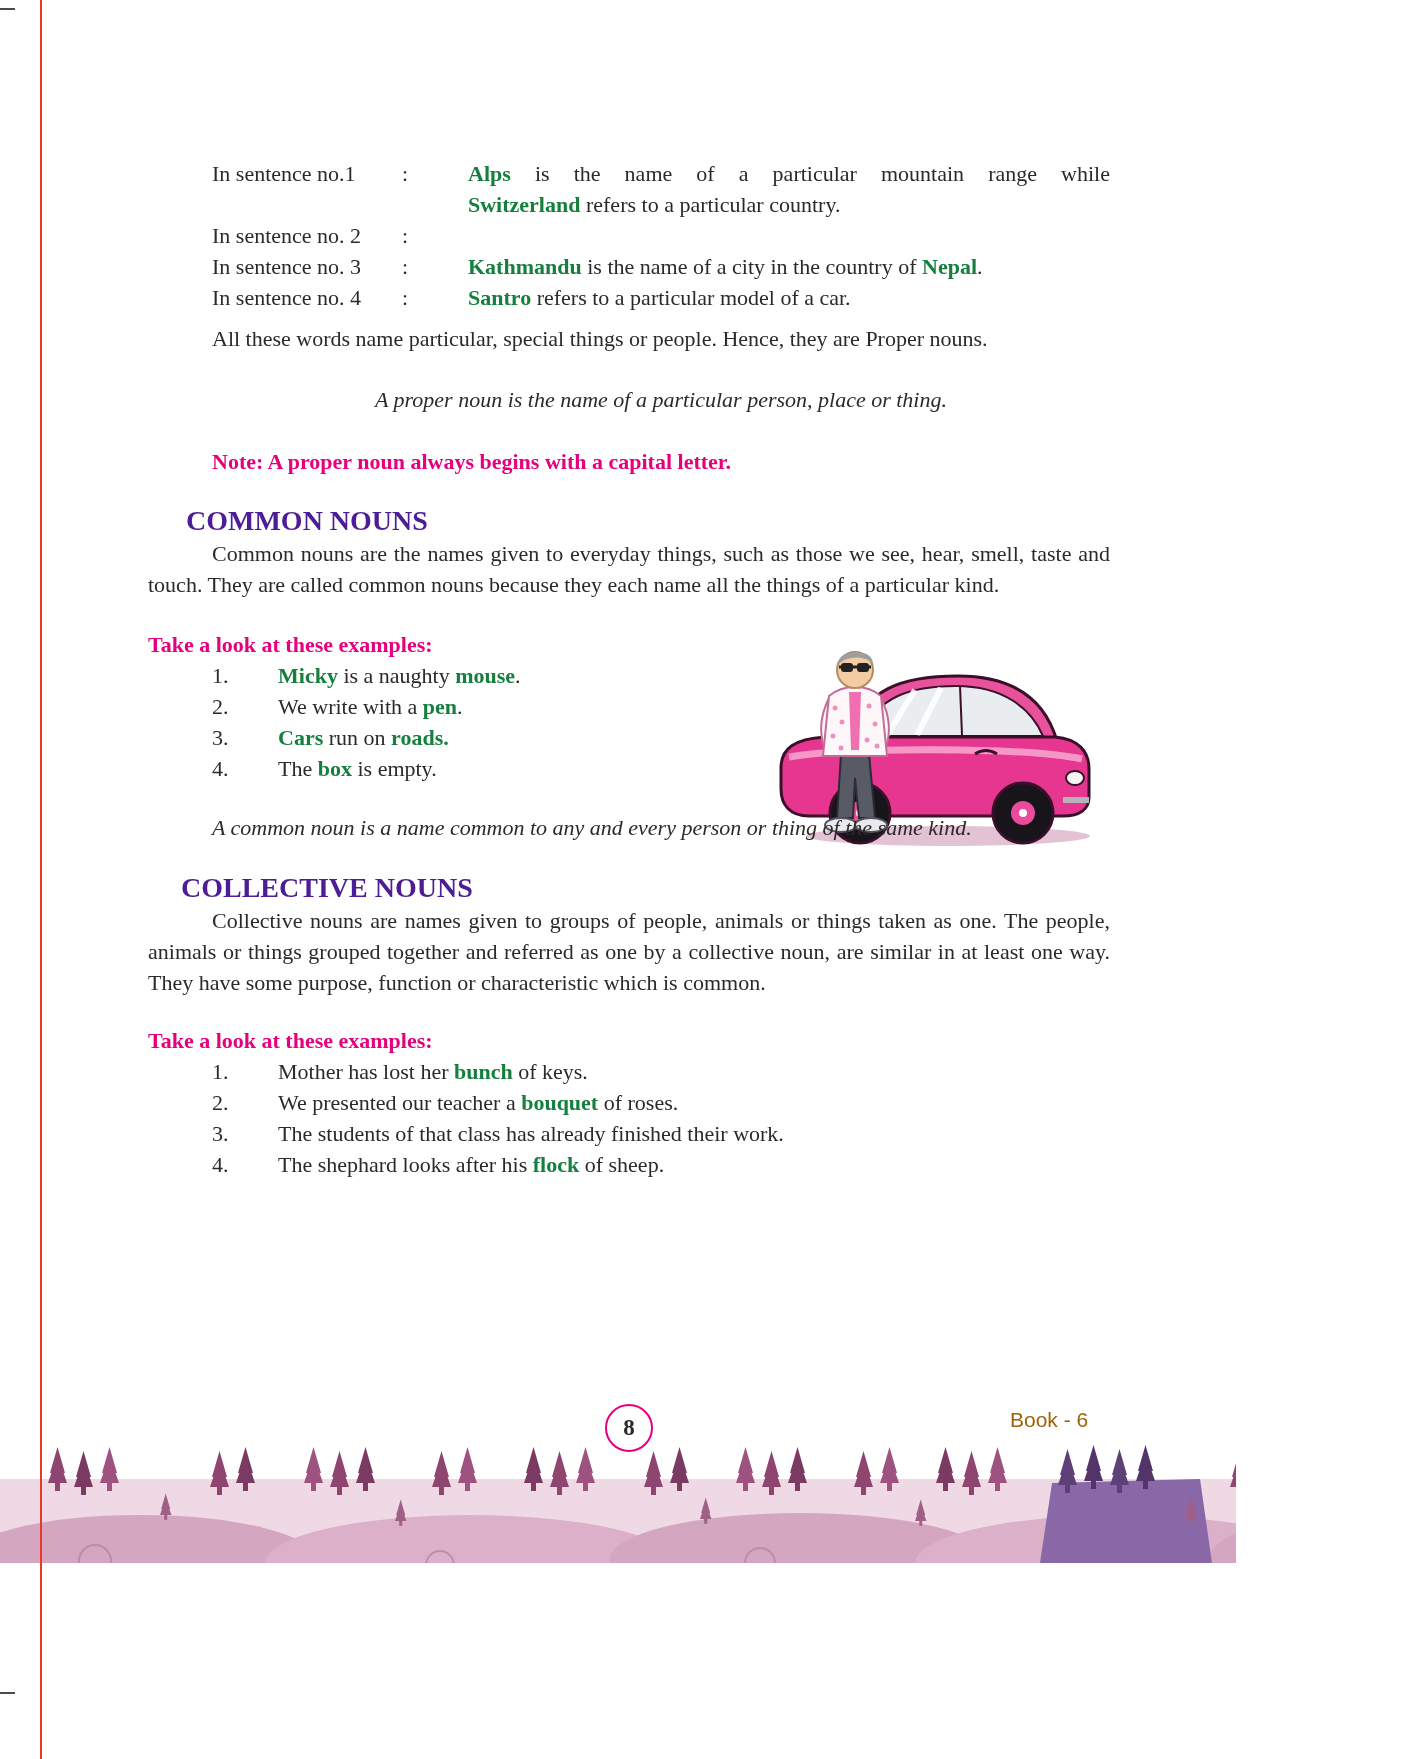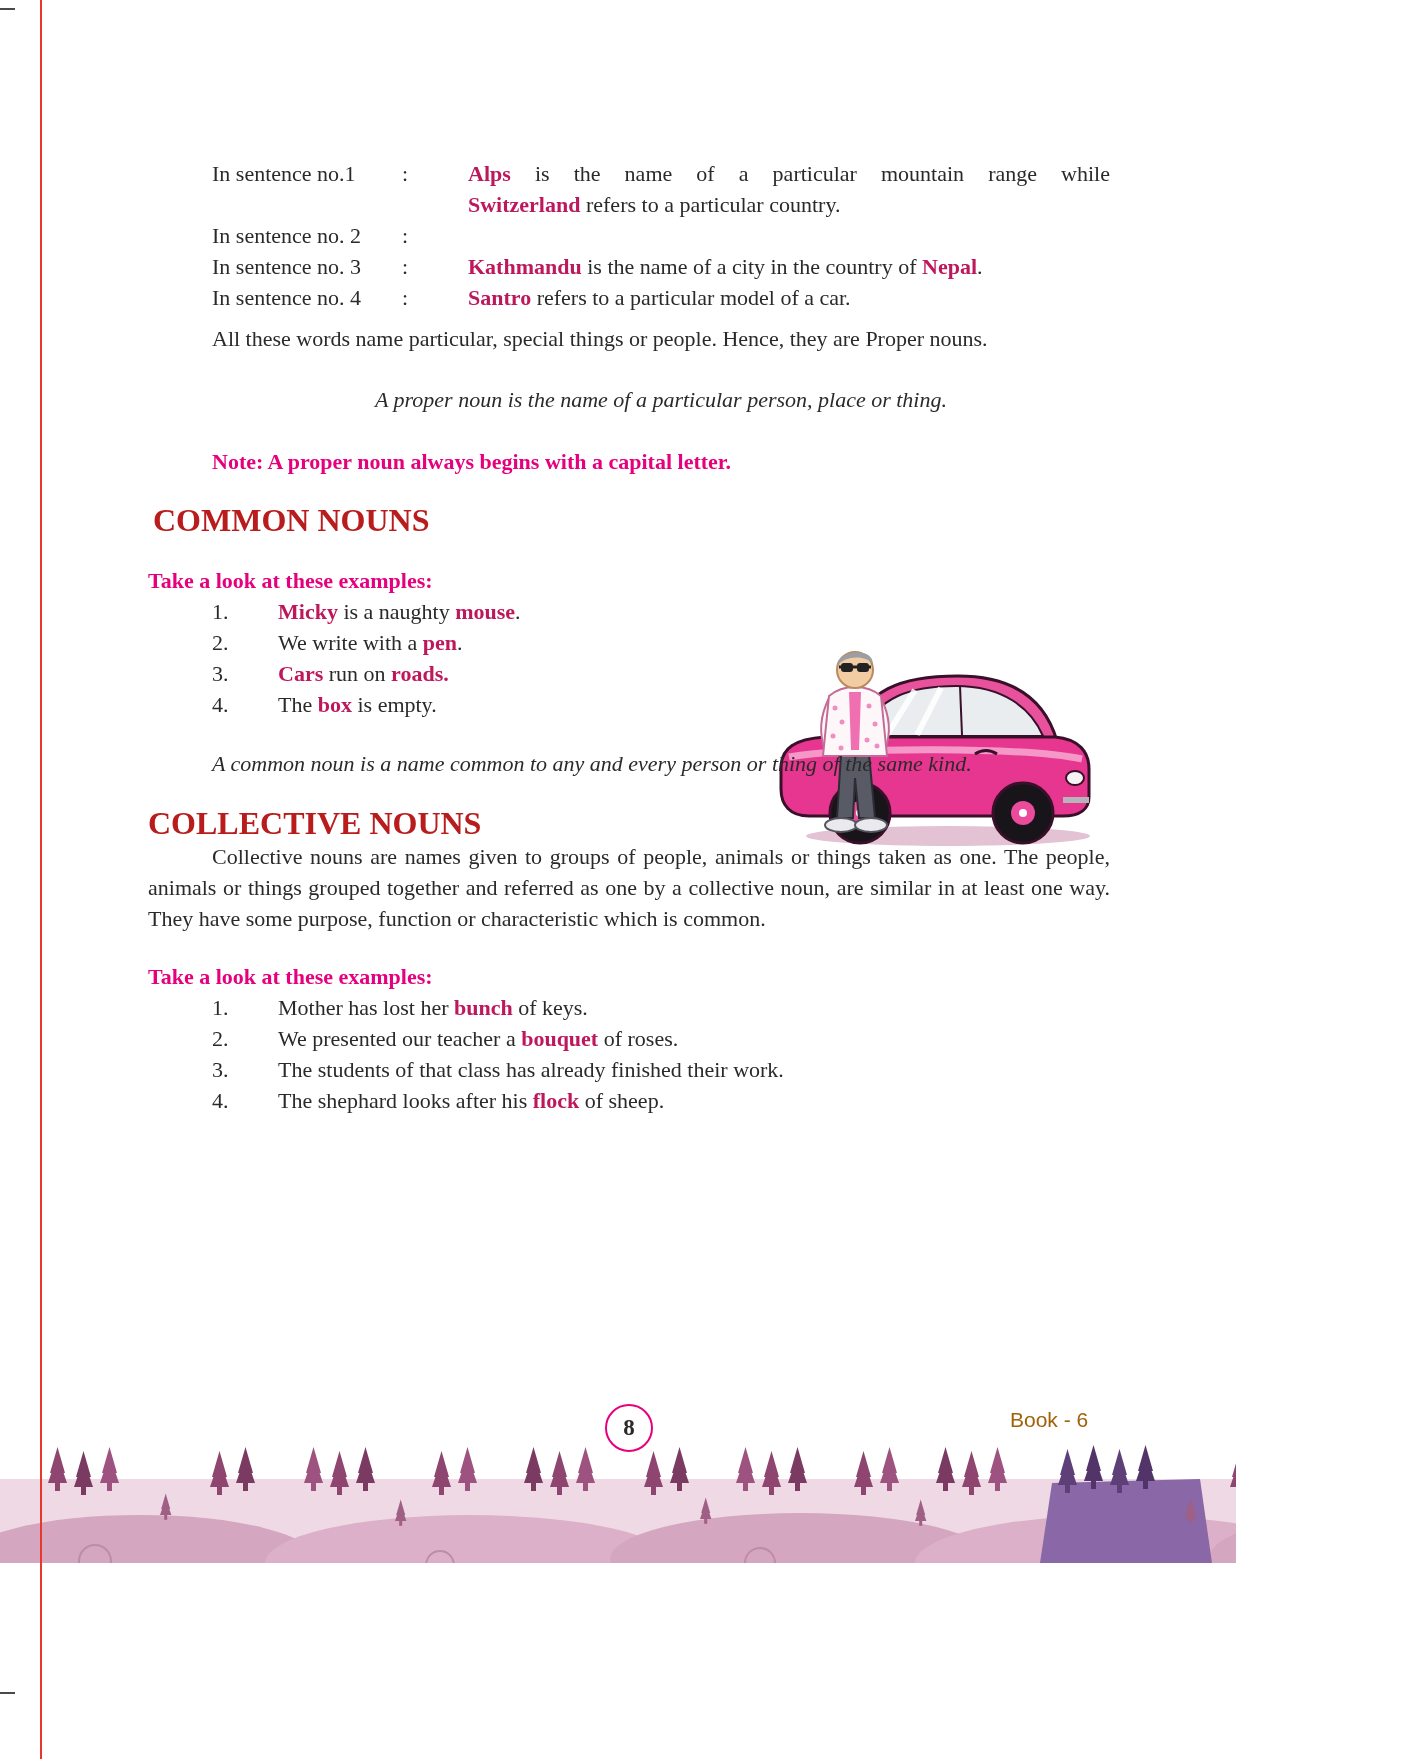--- a/index.html
+++ b/index.html
@@ -10,34 +10,34 @@
   }
   .red-line { position:absolute; left:40px; top:0; width:2px; height:1759px; background:#e8372c; z-index:6; }
   .crop { position:absolute; background:#4a4a4c; z-index:7; }
   .crop.tl { left:0; top:8px; width:15px; height:2px; }
   .crop.trv { left:1393px; top:0; width:2px; height:26px; }
   .crop.bl { left:0; top:1692px; width:15px; height:2px; }
   .crop.br { left:1391px; top:1692px; width:15px; height:2px; }
 
   .content { position:absolute; left:148px; top:158px; width:962px; font-size:22px; line-height:31px; z-index:2; }
 
-  .pb { color:#be185d; font-weight:bold; }
+  .pb { color:#15803d; font-weight:bold; }
 
   .irow { display:flex; }
   .ilabel { display:flex; justify-content:space-between; flex:0 0 196px; margin-left:64px; }
   .itext { flex:1; margin-left:60px; }
   .stretch { text-align:justify; text-align-last:justify; }
 
   .para { text-align:justify; }
   .indent { text-indent:64px; }
   .summary { margin-top:10px; }
   .definition { font-style:italic; margin-top:30px; text-indent:64px;text-align:center; }
   .definition2 { font-style:italic; margin-top:28px; text-indent:64px; }
   .note { color:#e6007e; font-weight:bold; margin-top:31px; text-indent:64px; }
-  .heading { color:#b91c1c; font-weight:bold; font-size:32px; line-height:31px; margin-top:28px; padding-left:5px; }
+  .heading { color:#4c1d95; font-weight:bold; font-size:28px; line-height:31px; margin-top:28px; padding-left:5px;margin-left:33px; }
   .heading.second { margin-top:29px; padding-left:0; }
   .after-heading { margin-top:2px; }
   .examples-label { color:#e6007e; font-weight:bold; margin-top:29px; }
   .examples-label.second { margin-top:27px; }
   .analysis { margin-top:24px; }
 
   .exrow { display:flex; }
   .exnum { flex:0 0 66px; margin-left:64px; }
   .extext { flex:1; }
 
@@ -102,20 +102,21 @@
       <span class="itext"><span class="pb">Santro</span><span> refers to a particular model of a car.</span></span>
     </div>
 
     <p class="para indent summary">All these words name particular, special things or people. Hence, they are Proper nouns.</p>
 
     <p class="definition">A proper noun is the name of a particular person, place or thing.</p>
 
     <p class="note">Note: A proper noun always begins with a capital letter.</p>
 
     <h2 class="heading">COMMON NOUNS</h2>
+    <p class="para indent after-heading">Common nouns are the names given to everyday things, such as those we see, hear, smell, taste and touch. They are called common nouns because they each name all the things of a particular kind.</p>
 
     <p class="examples-label">Take a look at these examples:</p>
     <div class="exrow">
       <span class="exnum">1.</span>
       <span class="extext"><span class="pb">Micky</span><span> is a naughty </span><span class="pb">mouse</span><span>.</span></span>
     </div>
     <div class="exrow">
       <span class="exnum">2.</span>
       <span class="extext"><span>We write with a </span><span class="pb">pen</span><span>.</span></span>
     </div>

